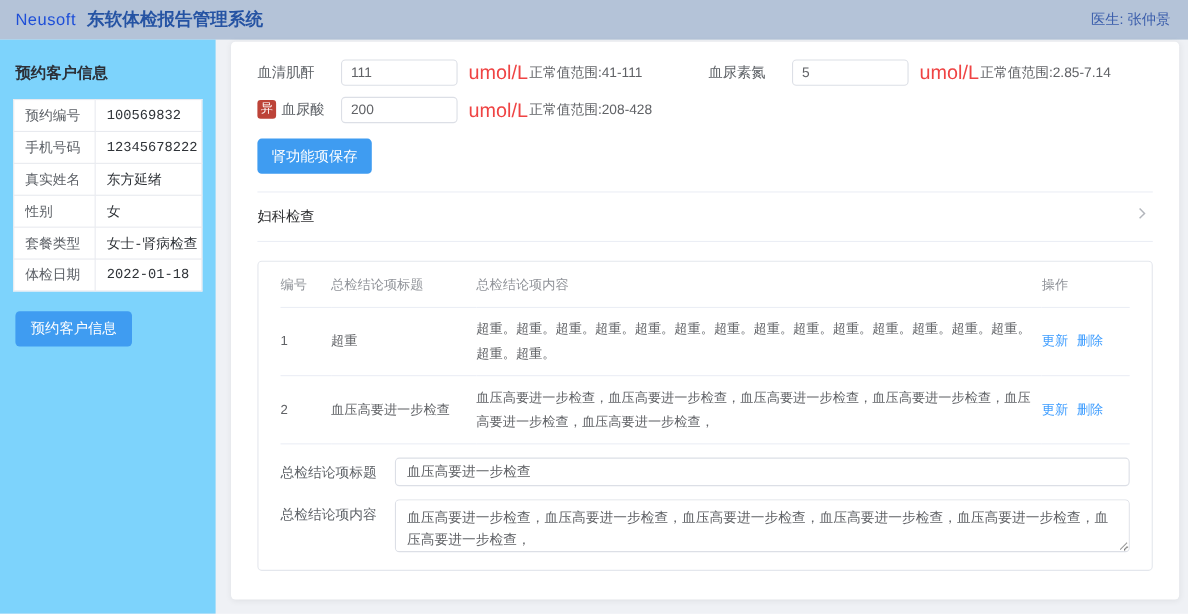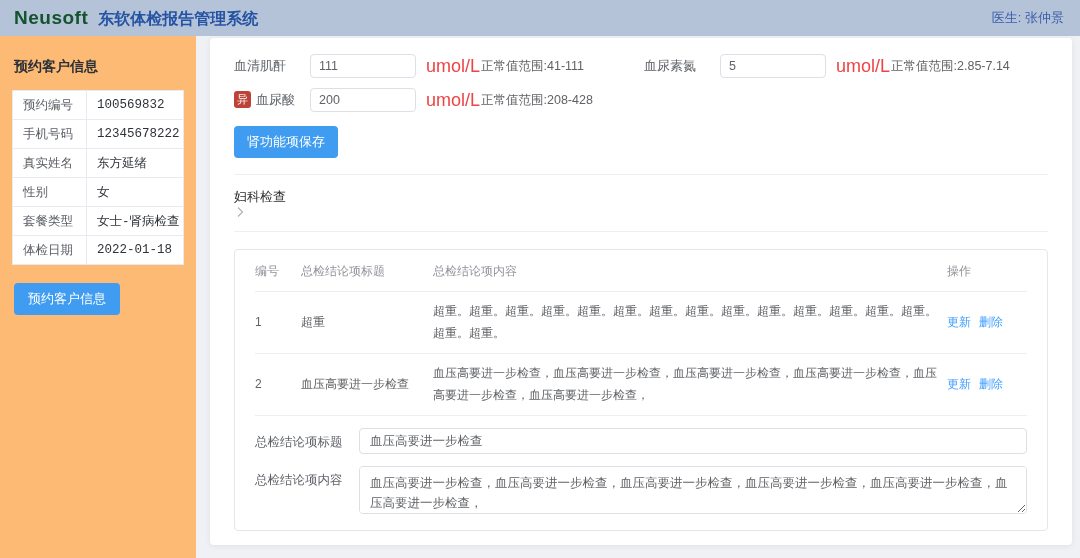--- a/index.html
+++ b/index.html
@@ -2,29 +2,29 @@
 <html><head>
 <meta charset="utf-8">
 <style>
   * { margin:0; padding:0; box-sizing:border-box; }
   html,body { width:1080px; height:558px; overflow:hidden; }
   body { font-family:"Liberation Sans","DejaVu Sans",sans-serif; background:#eff1f5; color:#303133; }
 
   
   .hdr { height:36px; background:#b4c3d8; display:flex; align-items:center; justify-content:space-between; padding:0 16px 0 14px; }
   .hdr-left { display:flex; align-items:baseline; gap:10px; }
-  .brand { font-size:19px; font-weight:bold; color:#14532d; letter-spacing:.5px; }
+  .brand { font-size:15px; font-weight:normal; color:#1d4ed8; letter-spacing:.5px; }
   .app-title { font-size:16px; font-weight:bold; color:#2553a3; }
   .hdr-right { font-size:13px; color:#3a5dab; }
 
   
   .page { display:flex; height:522px; }
 
   
-  .sidebar { width:196px; background:#fdba74; padding:14px 12px; flex:none; }
+  .sidebar { width:196px; background:#7dd3fc; padding:14px 12px; flex:none; }
   .sb-title { font-size:14px; font-weight:bold; color:#2c3038; margin:8px 0 14px 2px; }
   .sb-table { width:100%; border-collapse:collapse; background:#fff; border:1px solid #ef4444; font-size:12.5px;font-family:Liberation Mono, monospace; }
   .sb-table td { border:1px solid #e8eaef; height:29px; padding:0 0 0 10px; }
   .sb-label { color:#5c6066; width:74px; }
   .sb-value { color:#2f3338; }
   .btn { border:none; border-radius:4px; color:#fff; cursor:pointer; font-family:inherit; }
   .btn-primary { background:#3f9cf1; }
   .sb-btn { margin-top:18px; margin-left:2px; font-size:13px; padding:7px 14px; }
 
   
@@ -35,21 +35,21 @@
   .exam-field { display:flex; align-items:center; font-size:13px; }
   .f-head { width:76px; display:flex; gap:5px; flex:none; }
   .f-label { color:#5f6368; }
   .abn { width:17px; height:17px; background:#bd4338; color:#fff; font-size:11px; line-height:17px; text-align:center; border-radius:3px; flex:none; }
   .f-input { width:106px; height:24px; border:1px solid #dcdfe6; border-radius:4px; padding:0 8px; font-size:12.5px; color:#606266; font-family:inherit; outline:none; }
   .f-unit { margin-left:10px; color:#ef4444; font-size:18px; }
   .f-range { margin-left:1px; color:#606266; font-size:12.5px; }
 
   .save-btn { margin-top:14px; font-size:13px; padding:7px 13px; }
 
-  .collapse-row { margin-top:16px; border-top:1px solid #ebeef5; border-bottom:1px solid #ebeef5; padding:13px 4px 13px 0; display:flex; align-items:flex-start; justify-content:space-between; font-size:13px; color:#303133; cursor:pointer;flex-direction:column; }
+  .collapse-row { margin-top:16px; border-top:1px solid #ebeef5; border-bottom:1px solid #ebeef5; padding:13px 4px 13px 0; display:flex; align-items:flex-start; justify-content:space-between; font-size:13px; color:#303133; cursor:pointer; }
 
   
   .cc { margin-top:17px; border:1px solid #e4e7ed; border-radius:4px; }
   .cc-hd { display:flex; align-items:center; justify-content:space-between; padding:8px 20px; border-bottom:1px solid #ebeef5; min-height:46px; }
   .cc-title { font-size:14px; color:#303133; }
   .btn-danger { background:#f36c6c; font-size:12px; padding:8px 12px; }
   .cc-bd { padding:0 20px 16px; }
 
   .cc-table { width:100%; border-collapse:collapse; font-size:12px; table-layout:fixed; }
   .cc-table th { text-align:left; font-weight:normal; color:#909399; padding:13px 0 11px; border-bottom:1px solid #ebeef5; }

